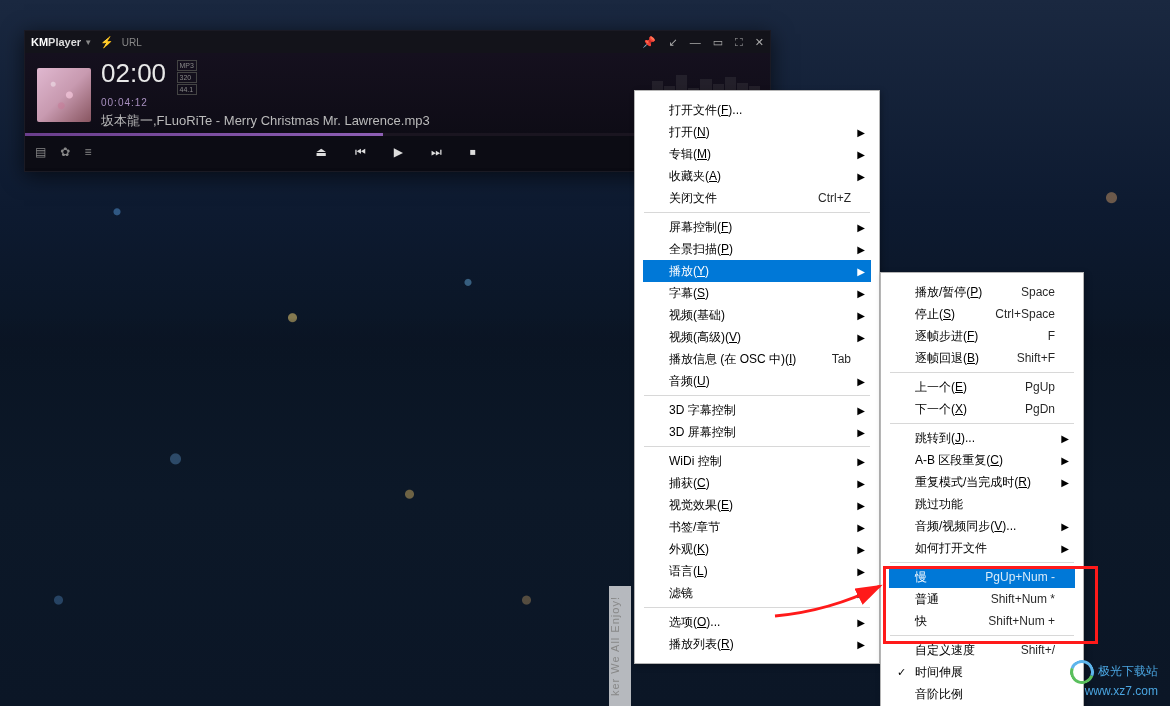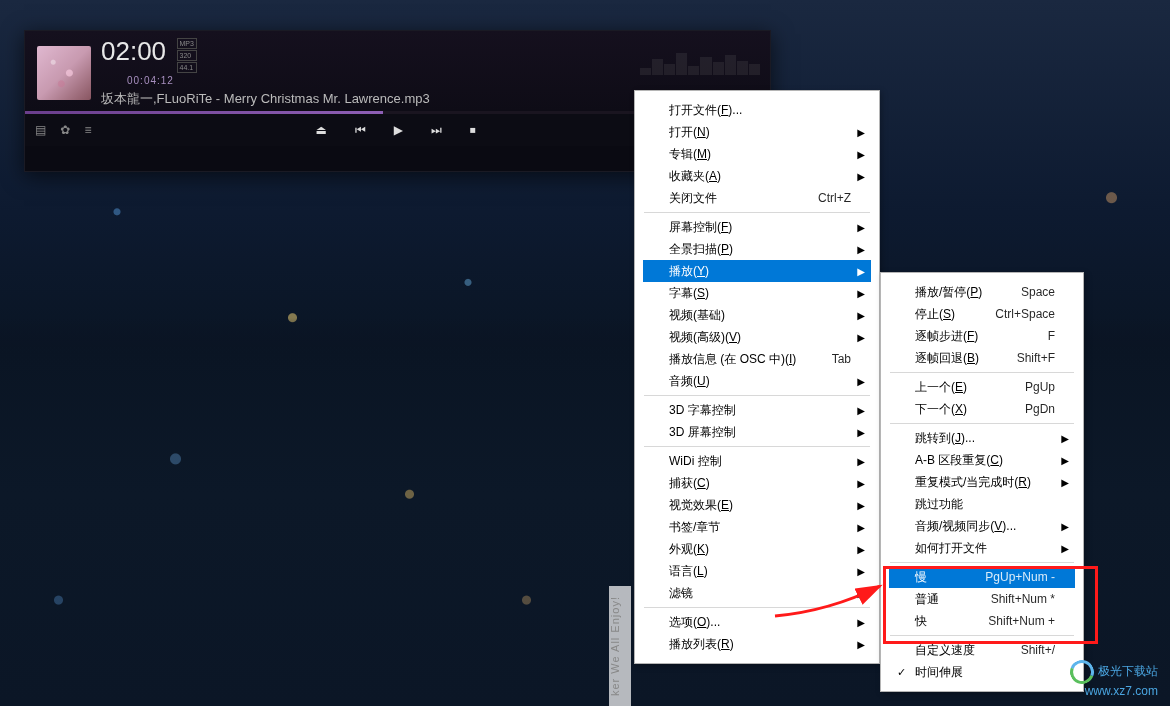--- a/index.html
+++ b/index.html
@@ -49,21 +49,21 @@
 .nowplaying { display: flex; align-items: center; padding: 6px 12px 2px; gap: 10px; position: relative;
   background: linear-gradient(180deg, #15101e 0%, #0e0c16 100%); height: 80px; }
 .cover { width: 54px; height: 54px; background: linear-gradient(135deg,#e0b8d0,#c89ab0,#885560); border-radius: 2px; position: relative; overflow: hidden; }
 .cover::before { content:""; position:absolute; inset:0; background: radial-gradient(circle at 30% 30%, rgba(255,255,255,0.4) 2px, transparent 3px),
   radial-gradient(circle at 60% 50%, rgba(255,210,230,0.6) 3px, transparent 4px),
   radial-gradient(circle at 45% 70%, rgba(200,120,150,0.5) 3px, transparent 4px); }
 .meta { flex: 1; }
 .bigtime { font-size: 26px; font-weight: 300; color: #e8e8e8; font-family: Arial; line-height: 1; display: inline-block; vertical-align: top; }
 .badges { display: inline-flex; flex-direction: column; gap: 1px; margin-left: 6px; vertical-align: top; }
 .badges span { font-size: 7px; color: #888; border: 1px solid #444; padding: 0 2px; line-height: 9px; }
-.duration { font-size: 10px; color: #a890c0; margin-top: 2px; letter-spacing: 1px; margin-left: 26px; }
+.duration { font-size: 10px; color: #a890c0; margin-top: 2px; letter-spacing: 1px; }
 .track { font-size: 13px; color: #bbb; margin-top: 4px; }
 .viz { position: absolute; right: 10px; top: 8px; width: 120px; height: 36px; display:flex; align-items:flex-end; gap:1px; opacity:.2; }
 .viz i { flex:1; background:#666; }
 
 .progress { height: 3px; background: #1a1520; position: relative; }
 .progress .fill { height: 100%; width: 48%; background: linear-gradient(90deg, #6a3e8c, #8e5fb5); }
 
 .controls { height: 32px; display: flex; align-items: center; padding: 0 10px; background: #0c0c14; }
 .ctrl-left { display: flex; gap: 14px; color: #888; font-size: 12px; }
 .ctrl-center { flex: 1; display: flex; justify-content: center; gap: 28px; color: #ddd; font-size: 12px; align-items: center; }
@@ -94,20 +94,34 @@
 .wm-side { position: absolute; left: 609px; bottom: 0; width: 22px; height: 120px; writing-mode: vertical-rl; transform: rotate(180deg); font-size: 11px; color: #888; text-align: center; letter-spacing: 1px; background: rgba(255,255,255,.7); padding: 6px 0; }
 .wm-logo { position: absolute; right: 12px; bottom: 8px; font-size: 12px; color: #4aa5e0; text-align: right; }
 .wm-logo .circ { display: inline-block; width: 24px; height: 24px; border: 3px solid #5abf5d; border-radius: 50%; border-top-color: #5db5ec; border-right-color: #5db5ec; transform: rotate(-25deg); margin-right: 4px; vertical-align: middle; }
 </style>
 </head>
 <body>
 
 <div class="bg"></div>
 
 <div class="player">
+  <div class="titlebar">
+    <span class="brand"><b><span>KM</span></b><span>Player</span></span>
+    <span class="chev">▼</span>
+    <span class="lightning">⚡</span>
+    <span class="url">URL</span>
+    <div class="win-controls">
+      <span>📌</span>
+      <span>↙</span>
+      <span>—</span>
+      <span>▭</span>
+      <span>⛶</span>
+      <span>✕</span>
+    </div>
+  </div>
   <div class="nowplaying">
     <div class="cover"></div>
     <div class="meta">
       <span class="bigtime">02:00</span>
       <span class="badges">
         <span>MP3</span>
         <span>320</span>
         <span>44.1</span>
       </span>
       <div class="duration">00:04:12</div>
@@ -313,20 +327,23 @@
     </div>
     <div class="sep"></div>
     <div class="item">
       <span class="label">自定义速度</span>
       <span class="shortcut">Shift+/</span>
     </div>
     <div class="item">
       <span class="chk">✓</span>
       <span class="label">时间伸展</span>
     </div>
+    <div class="item">
+      <span class="label">音阶比例</span>
+    </div>
   </div>
 
 <svg class="redarrow" viewBox="0 0 130 60">
   <defs>
       <marker id="ah" markerWidth="10" markerHeight="10" refX="8" refY="3" orient="auto">
     <path d="M0,0 L9,3 L0,6 Z" fill="#ff1a1a"></path>
       </marker>
     </defs>
   <path d="M5,50 Q60,45 110,20" stroke="#ff1a1a" stroke-width="3" fill="none" marker-end="url(#ah)"></path>
 </svg>

